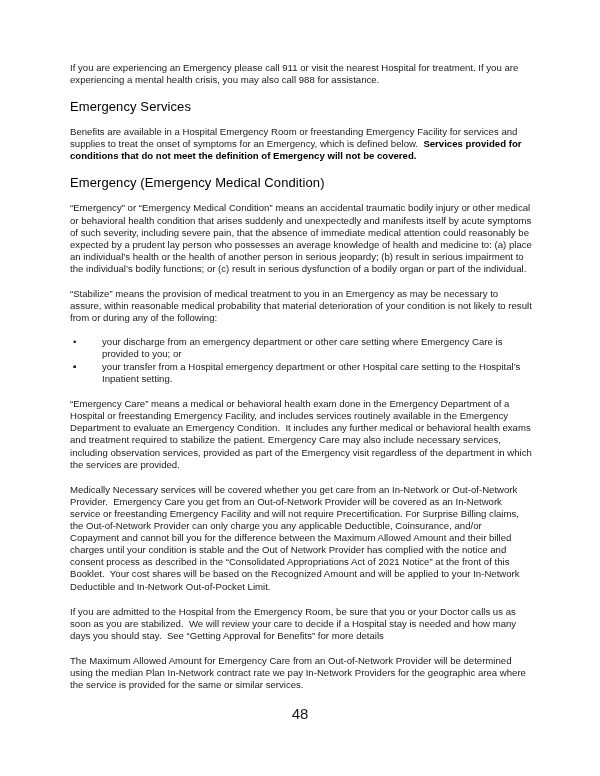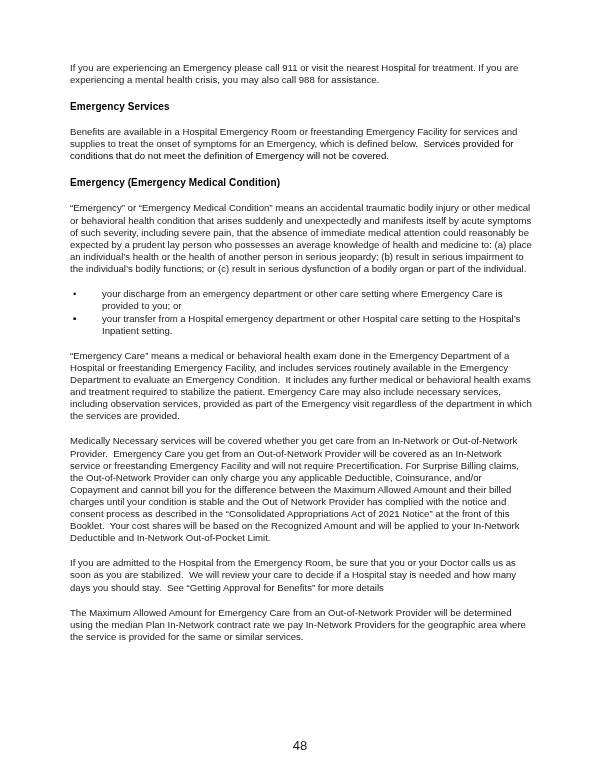--- a/index.html
+++ b/index.html
@@ -35,31 +35,31 @@
     font-size: 9.6px;
     line-height: 12.1px;
     text-align: left;
     color: #1a1a1a;
   }
   p.body-text.tight {
     margin-bottom: 12px;
   }
   h2.section-heading {
     margin: 9px 0 12px 0;
-    font-size: 10px;
+    font-size: 13px;
     line-height: 15px;
-    font-weight: bold;
+    font-weight: normal;
     color: #000000;
     letter-spacing: 0.1px;
   }
   h2.section-heading.first {
     margin-top: 11px;
   }
   .bold-run {
-    font-weight: normal;
+    font-weight: bold;
     color: #000000;
   }
   ul.bullet-list {
     margin: 0 0 13px 0;
     padding: 0;
     list-style: none;
   }
   ul.bullet-list li {
     position: relative;
     margin: 0 0 0.5px 0;
@@ -72,44 +72,45 @@
     position: absolute;
     left: 3px;
     top: 0;
     font-size: 9.6px;
     line-height: 12.1px;
     color: #1a1a1a;
   }
   .page-number {
     position: absolute;
     left: 0;
-    top: 740px;
+    top: 708px;
     width: 600px;
     text-align: center;
-    font-size: 13px;
+    font-size: 15px;
     line-height: 12px;
     color: #1a1a1a;
   }
 </style>
 </head>
 <body>
 
 <div class="page">
   <div class="content">
 
     <p class="body-text">If you are experiencing an Emergency please call 911 or visit the nearest Hospital for treatment. If you are experiencing a mental health crisis, you may also call 988 for assistance.</p>
 
     <h2 class="section-heading first">Emergency Services</h2>
 
     <p class="body-text"><span>Benefits are available in a Hospital Emergency Room or freestanding Emergency Facility for services and supplies to treat the onset of symptoms for an Emergency, which is defined below.&nbsp; </span><span class="bold-run">Services provided for conditions that do not meet the definition of Emergency will not be covered.</span></p>
 
     <h2 class="section-heading">Emergency (Emergency Medical Condition)</h2>
 
     <p class="body-text">“Emergency” or “Emergency Medical Condition” means an accidental traumatic bodily injury or other medical or behavioral health condition that arises suddenly and unexpectedly and manifests itself by acute symptoms of such severity, including severe pain, that the absence of immediate medical attention could reasonably be expected by a prudent lay person who possesses an average knowledge of health and medicine to: (a) place an individual’s health or the health of another person in serious jeopardy; (b) result in serious impairment to the individual’s bodily functions; or (c) result in serious dysfunction of a bodily organ or part of the individual.</p>
 
+    <p class="body-text tight">“Stabilize” means the provision of medical treatment to you in an Emergency as may be necessary to assure, within reasonable medical probability that material deterioration of your condition is not likely to result from or during any of the following:</p>
 
     <ul class="bullet-list">
       <li><span class="bullet-marker">•</span><span>your discharge from an emergency department or other care setting where Emergency Care is provided to you; or</span></li>
       <li><span class="bullet-marker">•</span></li>
       <li><span class="bullet-marker">•</span><span>your transfer from a Hospital emergency department or other Hospital care setting to the Hospital’s Inpatient setting.</span></li>
     </ul>
 
 
     <p class="body-text">“Emergency Care” means a medical or behavioral health exam done in the Emergency Department of a Hospital or freestanding Emergency Facility, and includes services routinely available in the Emergency Department to evaluate an Emergency Condition.&nbsp; It includes any further medical or behavioral health exams and treatment required to stabilize the patient. Emergency Care may also include necessary services, including observation services, provided as part of the Emergency visit regardless of the department in which the services are provided.</p>
 

